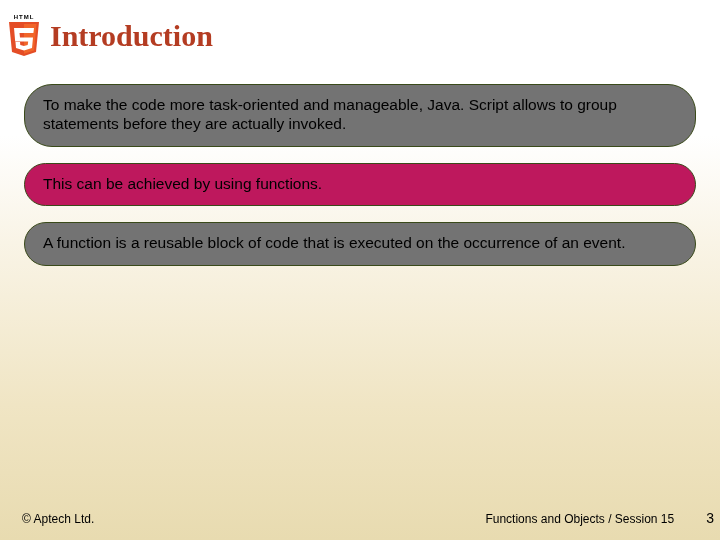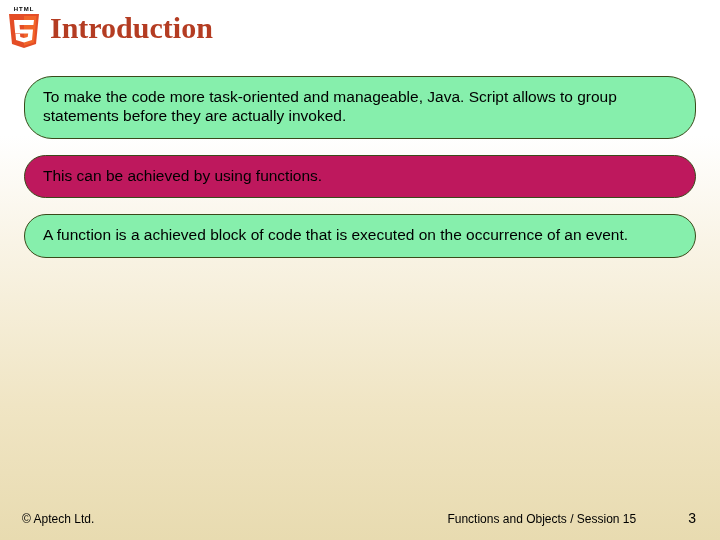--- a/index.html
+++ b/index.html
@@ -7,21 +7,21 @@
     width: 720px;
     height: 540px;
     background: linear-gradient(to bottom, #ffffff 0%, #ffffff 25%, #f9f4e6 45%, #f0e5c4 75%, #e8dbb0 100%);
     font-family: Arial, Helvetica, sans-serif;
     position: relative;
     overflow: hidden;
   }
   .header {
     display: flex;
     align-items: center;
-    padding: 8px 6px 6px 6px;
+    padding: 16px 6px 6px 6px;
     gap: 8px;
   }
   .html5-logo {
     width: 36px;
     height: 40px;
     position: relative;
   }
   .html5-logo .label {
     font-size: 6px;
     font-weight: bold;
@@ -39,47 +39,46 @@
     font-weight: bold;
     color: #b43c22;
   }
   .content {
     padding: 22px 24px 0 24px;
     display: flex;
     flex-direction: column;
     gap: 16px;
   }
   .pill {
-    background: #86efac;
+    background: #737373;
     border: 1.5px solid #3a4a1a;
     border-radius: 28px;
     padding: 10px 18px 12px 18px;
     font-size: 15.5px;
     line-height: 1.25;
     color: #000000;
     position: relative;
   }
   .pill-green {
     background: #be185d;
   }
   .footer {
     position: absolute;
     bottom: 14px;
     left: 0;
     width: 100%;
-    padding: 0 24px 0 22px;
+    padding: 0 6px 0 22px;
     display: flex;
     align-items: baseline;
     font-size: 12px;
     color: #000;
-    gap: 12px;
   }
   .footer .copyright { flex: 0 0 auto; }
   .footer .spacer { flex: 1; }
-  .footer .session { font-size: 12px; margin-right: 40px; }
+  .footer .session { font-size: 12px; margin-right: 32px; }
   .footer .pagenum { font-size: 14px; }
 </style>
 </head>
 <body>
 
 <div class="header">
   <div class="html5-logo">
     <div class="label">HTML</div>
     <svg width="36" height="34" viewBox="0 0 36 34">
       <polygon points="3,0 33,0 30,30 18,34 6,30" fill="#e44d26"></polygon>
@@ -91,21 +90,21 @@
 </div>
 
 <div class="content">
   <div class="pill">
     <span>To make the code more task-oriented and manageable, Java. Script allows to group statements before they are actually invoked.</span>
   </div>
   <div class="pill pill-green">
     <span>This can be achieved by using functions.</span>
   </div>
   <div class="pill">
-    <span>A function is a achieved block of code that is executed on the occurrence of an event.</span>
+    <span>A function is a reusable block of code that is executed on the occurrence of an event.</span>
   </div>
 </div>
 
 <div class="footer">
   <span class="copyright">© Aptech Ltd.</span>
   <span class="spacer"></span>
   <span class="session">Functions and Objects / Session 15</span>
   <span class="pagenum">3</span>
 </div>
 

